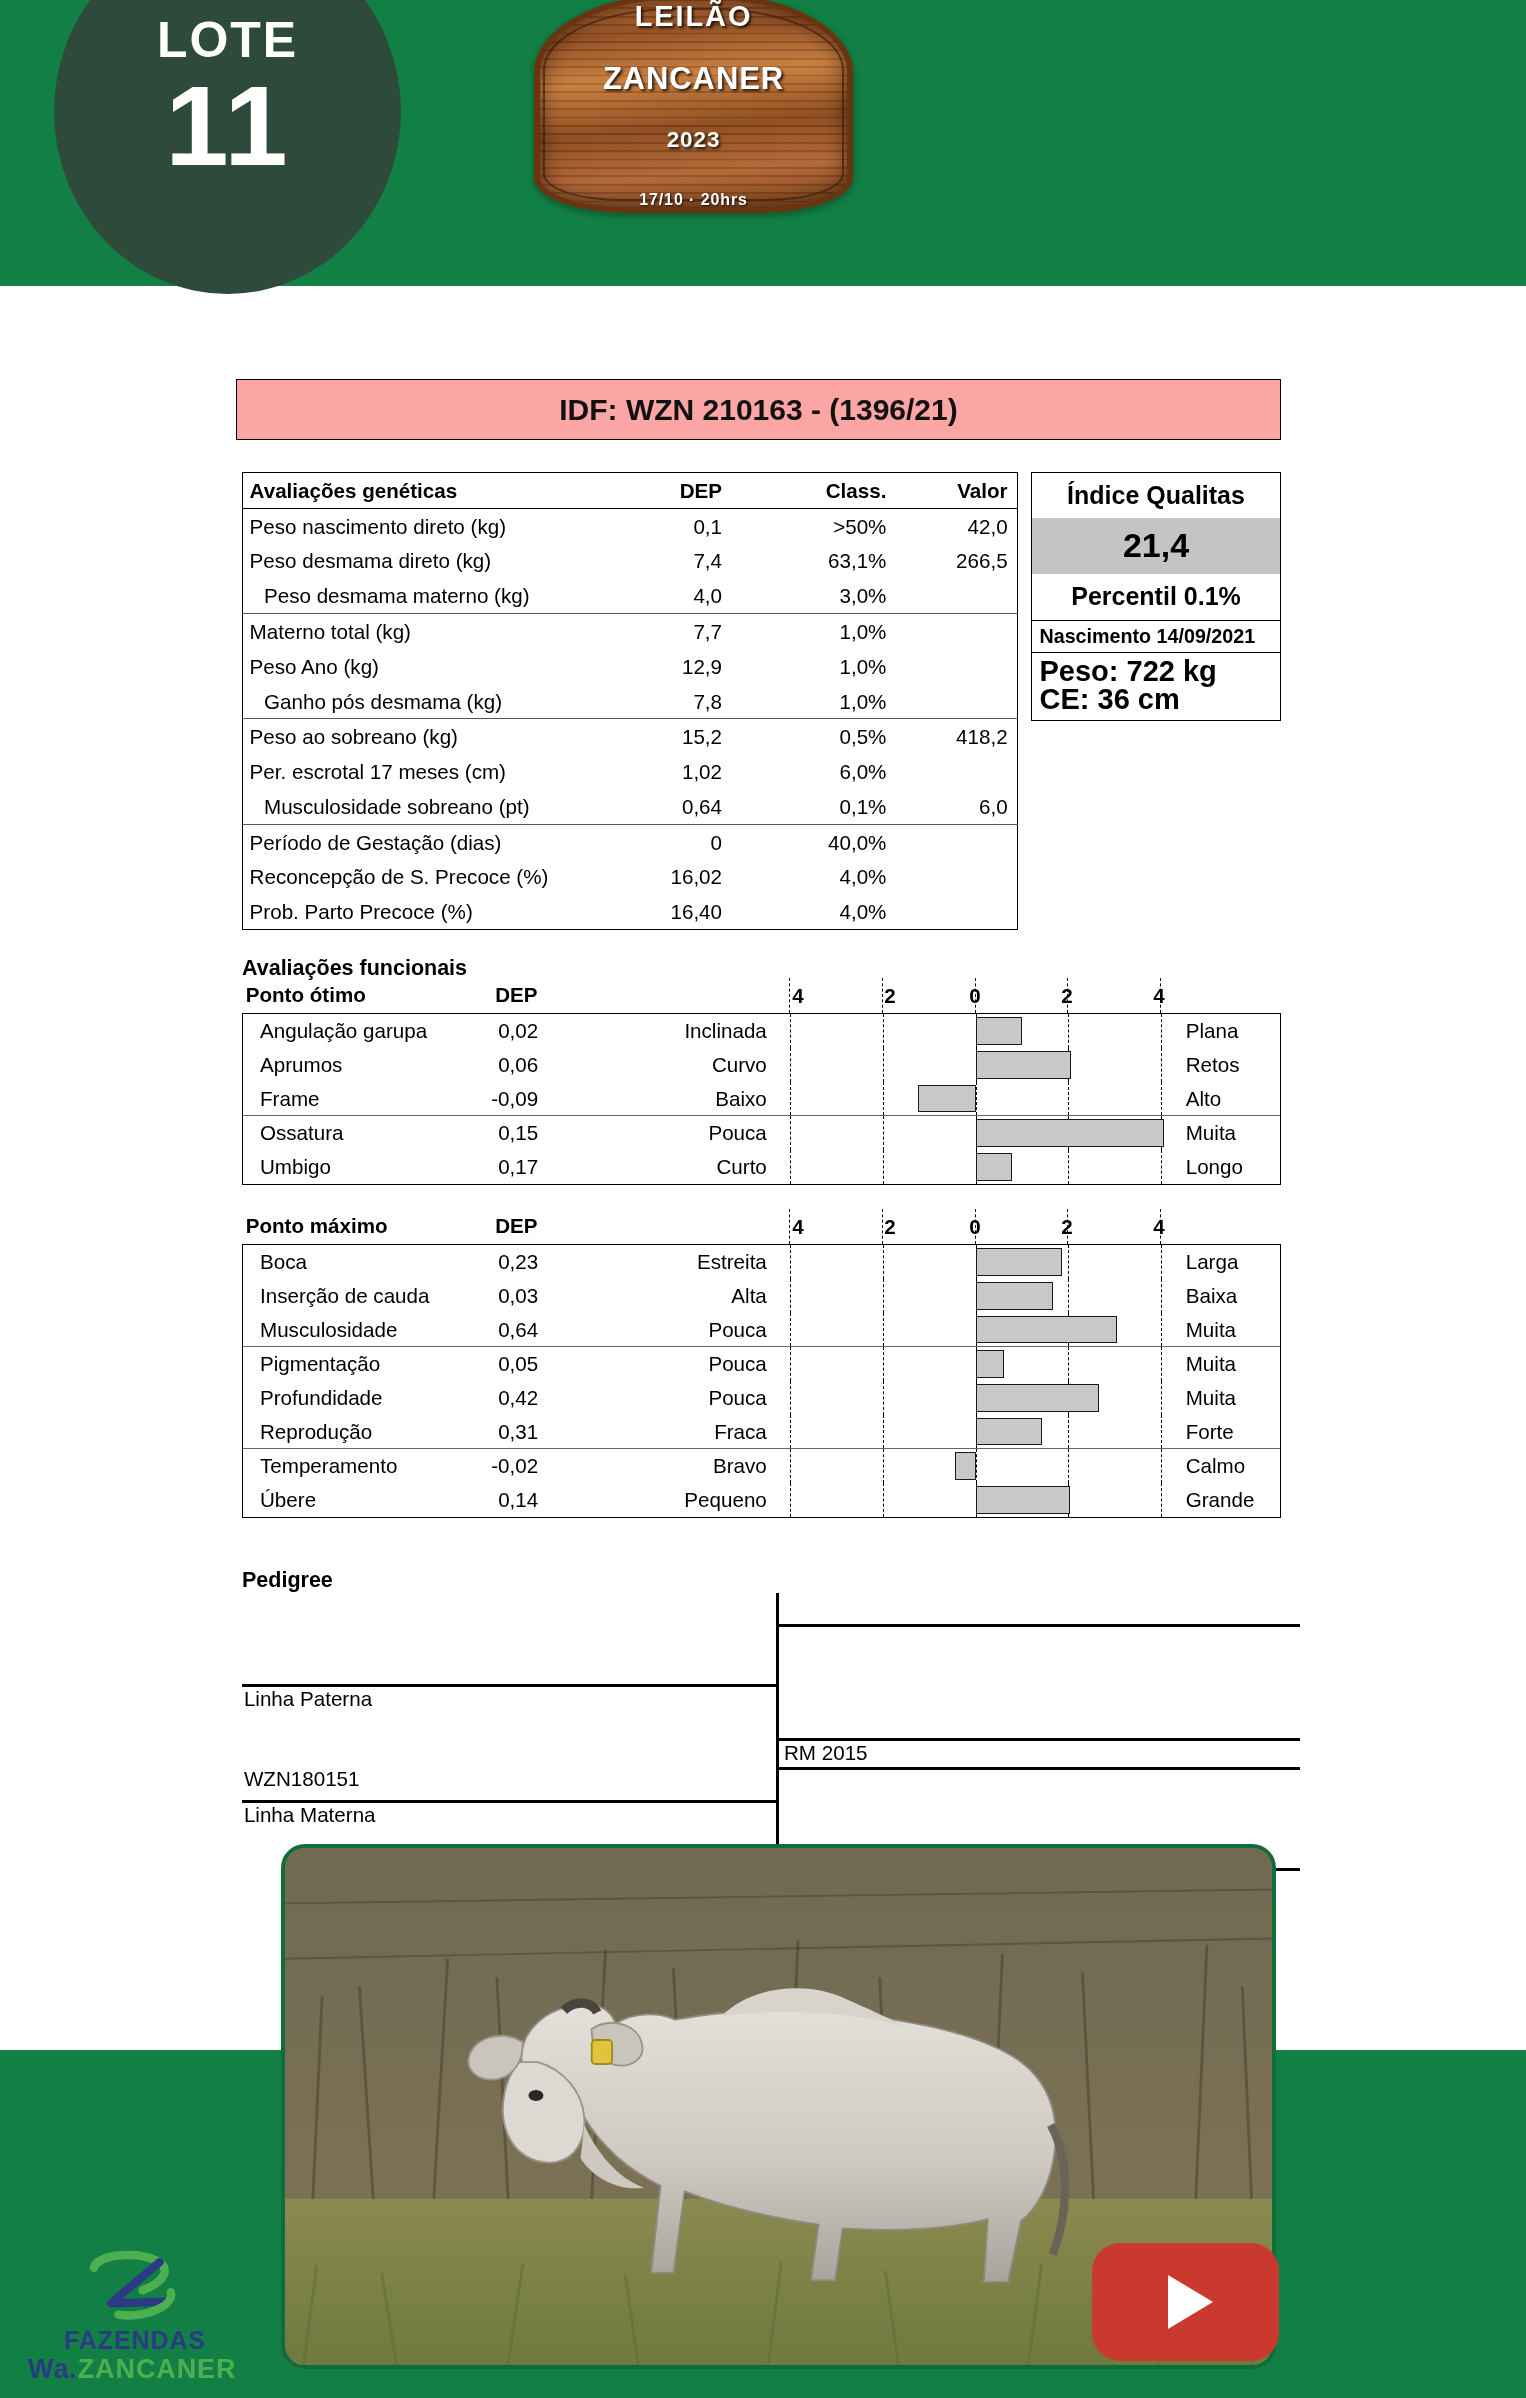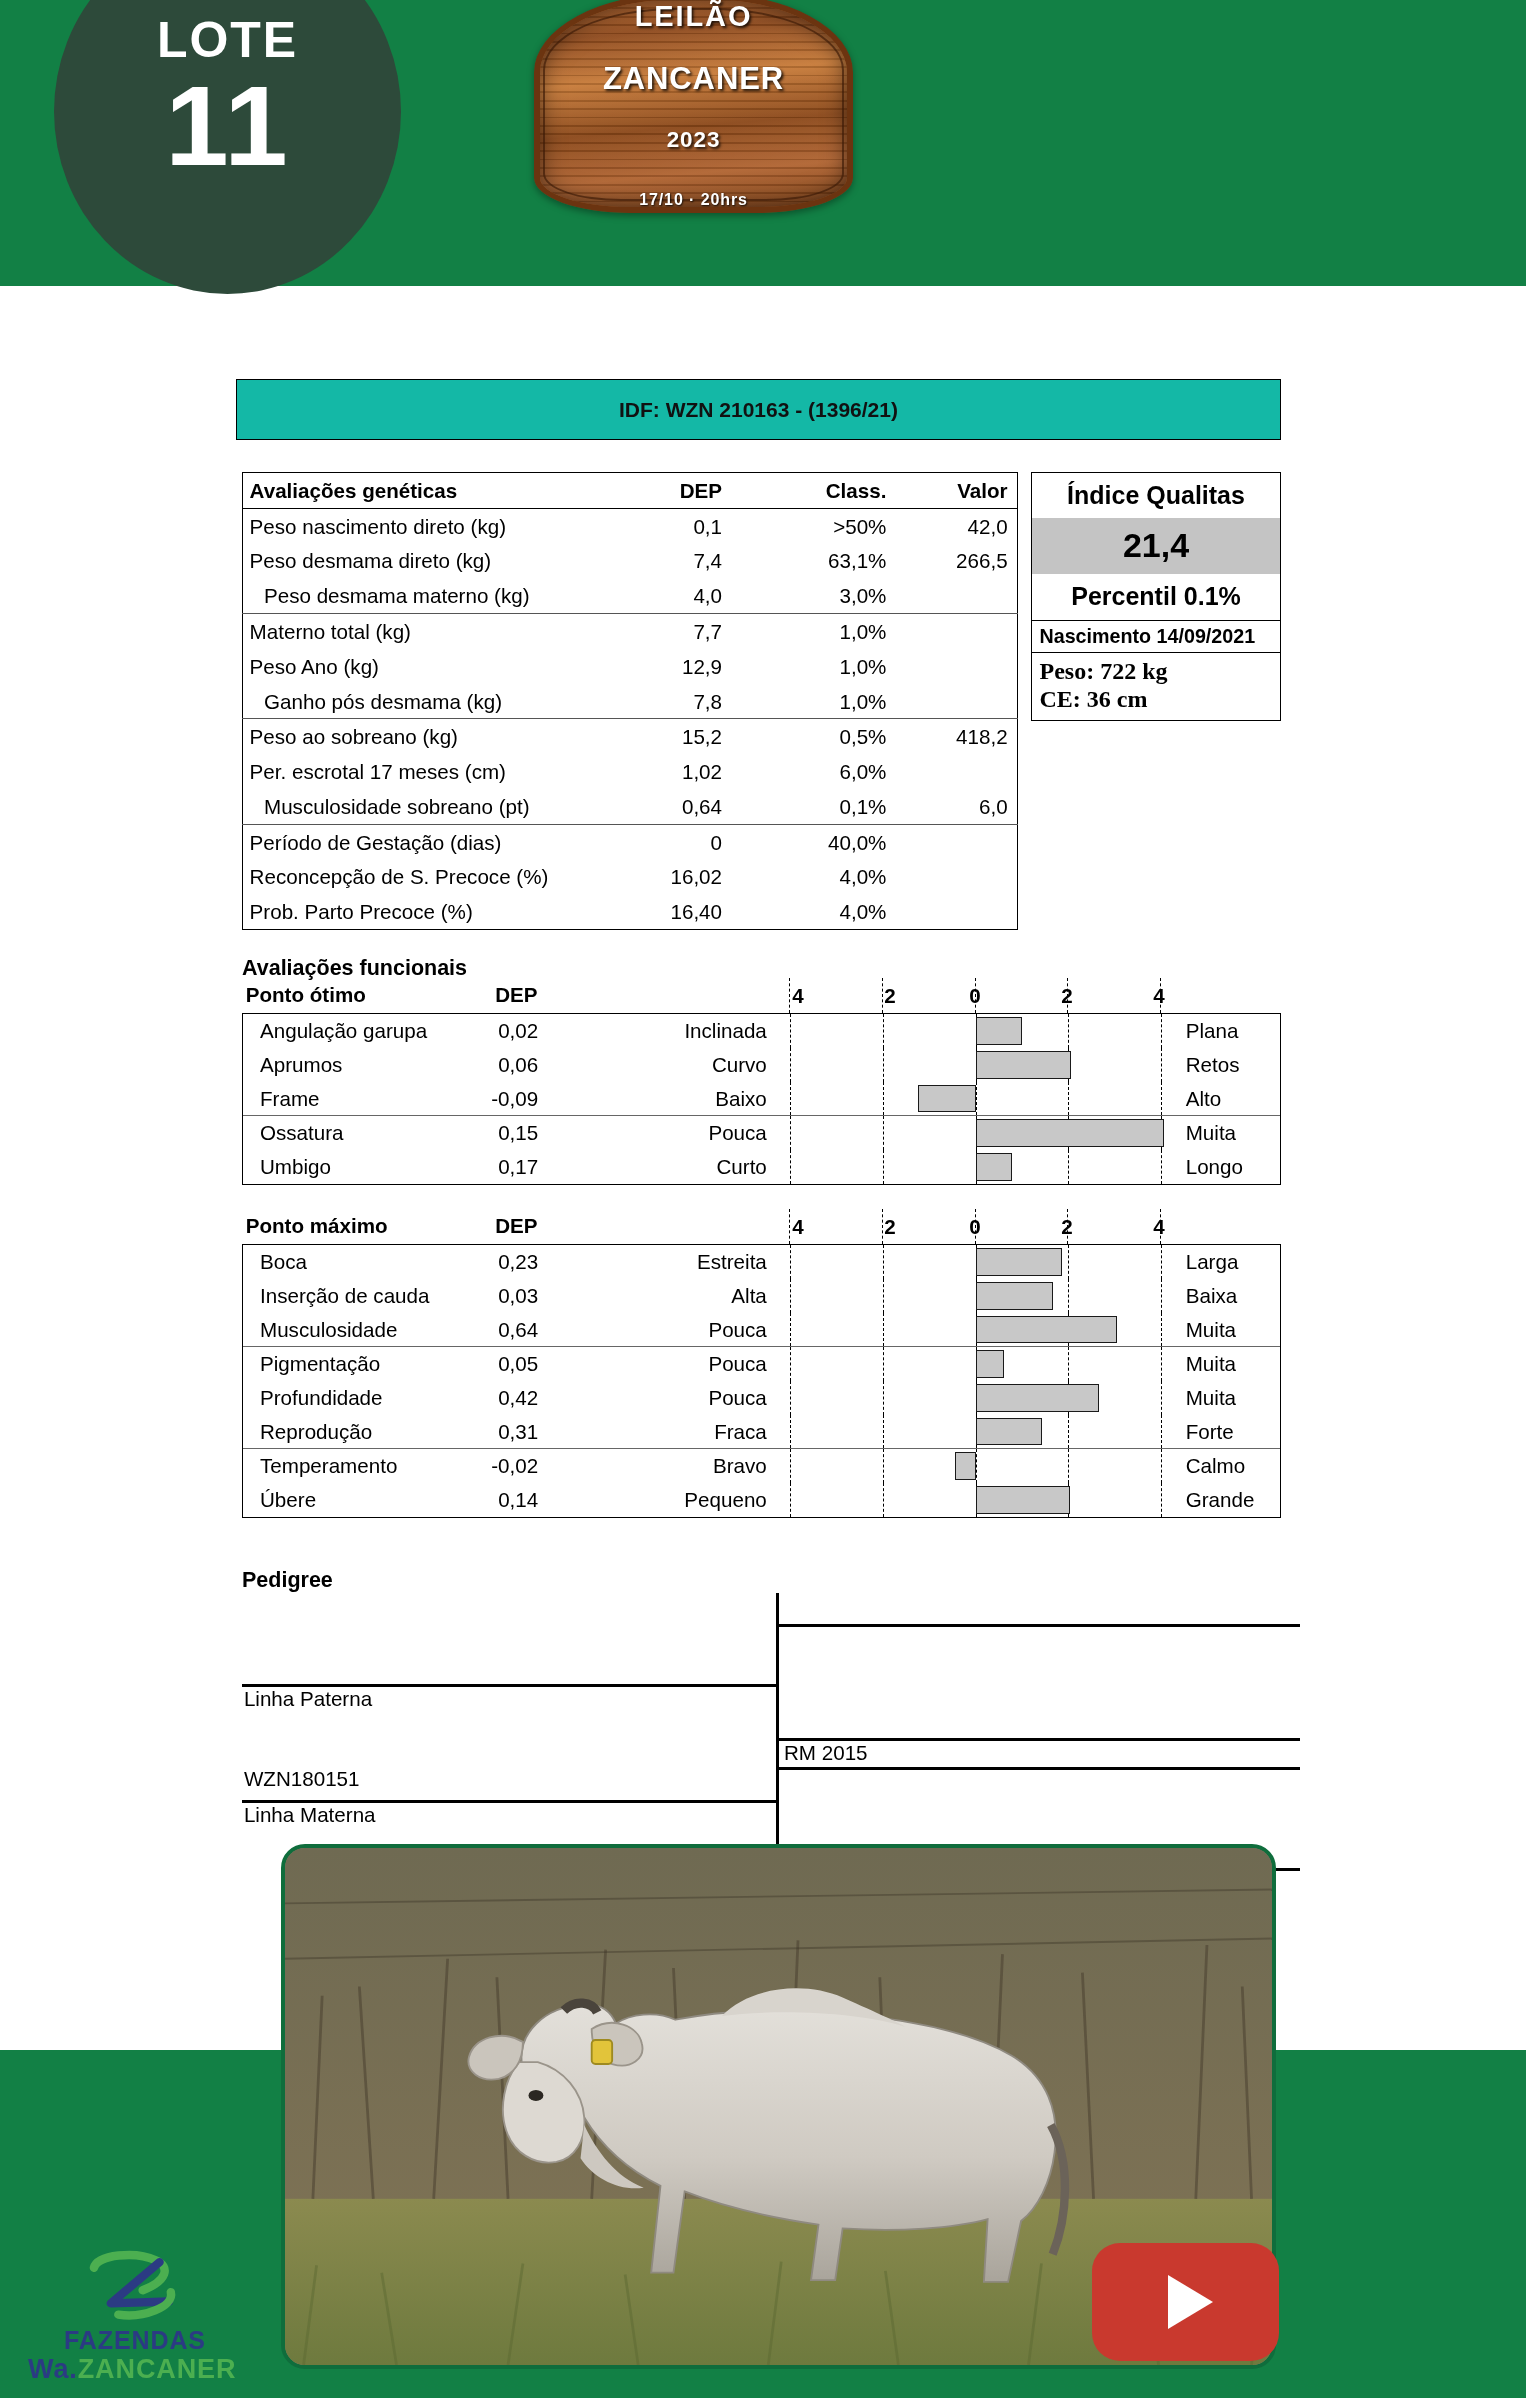--- a/index.html
+++ b/index.html
@@ -52,23 +52,23 @@
   .sign-l2 { color:#fff; font-size:31px; font-weight:bold; letter-spacing:0.9px;
              text-shadow:1.9px 1.9px 2.8px rgba(0,0,0,.8); line-height:34px; }
   .sign-l3 { color:#fff; font-size:22.5px; font-weight:bold; letter-spacing:0.9px;
              text-shadow:1.9px 1.9px 2.8px rgba(0,0,0,.8); line-height:28px; }
   .sign-l4 { color:#fff; font-size:16px; font-weight:bold; letter-spacing:0.9px;
              text-shadow:0.9px 0.9px 1.9px rgba(0,0,0,.8); margin-top:7.5px; }
 
   
   .idf-bar {
     position:absolute; left:236px; top:379px; width:1045px; height:61px;
-    background:#14b8a6; border:1.9px solid #000;
+    background:#fca5a5; border:1.9px solid #000;
     display:flex; align-items:center; justify-content:center;
-    font-size:21px; font-weight:bold; color:#111;
+    font-size:30px; font-weight:bold; color:#111;
   }
 
   
   .gen-table {
     position:absolute; left:242px; top:472px; width:776px;
     border:1.9px solid #000; border-collapse:collapse;
     font-size:20.6px; color:#000; background:#fff;
   }
   .gen-table td, .gen-table th { padding:0.9px 6.6px; line-height:33px; height:33px; border:0; }
   .gen-table thead th {
@@ -82,21 +82,21 @@
 
   
   .qual {
     position:absolute; left:1031px; top:472px; width:250px;
     border:1.9px solid #000; background:#fff;
   }
   .qual-title { text-align:center; font-size:25px; font-weight:bold; padding:7.5px 0 8.4px; }
   .qual-value { text-align:center; font-size:34px; font-weight:bold; background:#c4c4c4; padding:8.4px 0; }
   .qual-pct   { text-align:center; font-size:25px; font-weight:bold; padding:8.4px 0 9.4px; }
   .qual-birth { border-top:1.9px solid #000; font-size:19.7px; font-weight:bold; padding:3.7px 7.5px; }
-  .qual-meas  { border-top:1.9px solid #000; font-size:24px; font-weight:bold; padding:3.7px 7.5px 7.5px; line-height:28px;font-family:Liberation Serif, serif; }
+  .qual-meas  { border-top:1.9px solid #000; font-size:29px; font-weight:bold; padding:3.7px 7.5px 7.5px; line-height:28px; }
 
   
   .func-title {
     position:absolute; left:242px; top:956px; font-size:21.5px; font-weight:bold;
   }
   .fsec { position:absolute; left:242px; width:1039px; }
   .frow { display:flex; align-items:stretch; height:34px; position:relative; }
   .fhead { font-weight:bold; border-bottom:1.9px solid #000; height:36px; }
   .f-name { width:204px; font-size:20.6px; line-height:34px; padding-left:17px; }
   .fhead .f-name { padding-left:3.7px; }

